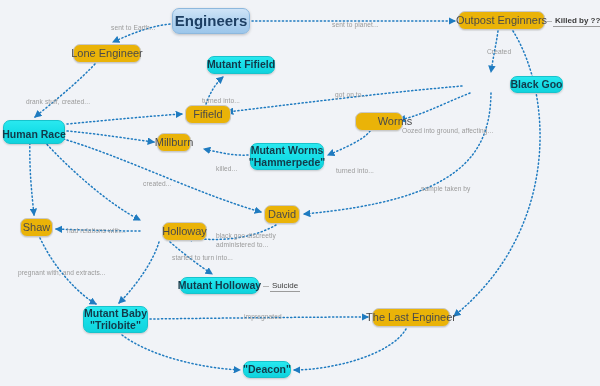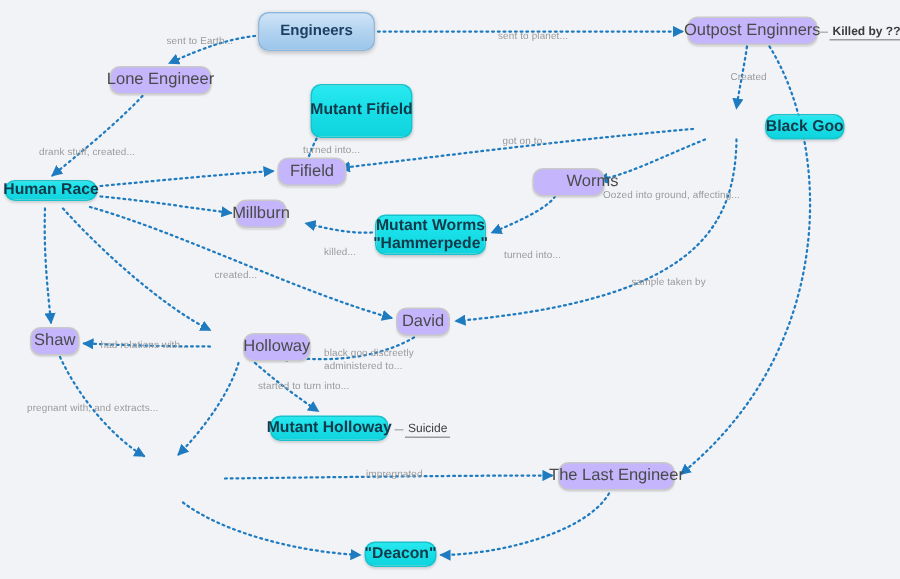--- a/index.html
+++ b/index.html
@@ -35,21 +35,21 @@
     align-items: center;
     justify-content: center;
     text-align: center;
     white-space: nowrap;
     line-height: 1.12;
     border-radius: 7px;
     z-index: 5;
   }
   
   .node.plain {
-    background: #c4b5fd;
+    background: #eab308;
     border: 1px solid #c9c9c9;
     color: #4a4a4a;
     font-size: 11px;
     font-weight: normal;
     box-shadow: 0 1px 1px rgba(0,0,0,0.10);
     padding: 2px 7px;
   }
   
   .node.cyan {
     background: linear-gradient(180deg,#29e8ef 0%, #18dfe8 45%, #10d3dd 100%);
@@ -58,21 +58,21 @@
     font-size: 10.5px;
     font-weight: bold;
     box-shadow: 0 1px 2px rgba(0,0,0,0.18);
     padding: 2px 6px;
   }
   
   .node.root {
     background: linear-gradient(180deg,#cfe4f7 0%, #b2d3f0 50%, #9cc6ea 100%);
     border: 1px solid #8db8dd;
     color: #1d3f63;
-    font-size: 10px;
+    font-size: 15px;
     font-weight: bold;
     box-shadow: 0 1px 3px rgba(0,0,0,0.22);
     padding: 3px 10px;
   }
   
   .note {
     position: absolute;
     font-size: 8px;
     color: #3b3b3b;
     white-space: nowrap;
@@ -169,37 +169,37 @@
   </div>
 
   <div class="node plain" style="left:458px; top:11px; width:87px; height:19px;">
     <span>Outpost Enginners</span>
   </div>
 
   <div class="node plain" style="left:73px; top:44px; width:68px; height:19px;">
     <span>Lone Engineer</span>
   </div>
 
-  <div class="node cyan" style="left:207px; top:56px; width:68px; height:36px;">
+  <div class="node cyan" style="left:207px; top:56px; width:68px; height:18px;">
     <span>Mutant Fifield</span>
   </div>
 
   <div class="node cyan" style="left:464px; top:76px; width:53px; height:17px;margin-left:46px;">
     <span>Black Goo</span>
   </div>
 
   <div class="node plain" style="left:185px; top:105px; width:46px; height:19px;">
     <span>Fifield</span>
   </div>
 
   <div class="node plain" style="left:355px; top:112px; width:40px; height:19px;padding-left:39px;">
     <span>Worms</span>
   </div>
 
-  <div class="node cyan" style="left:3px; top:120px; width:62px; height:14px;">
+  <div class="node cyan" style="left:3px; top:120px; width:62px; height:24px;justify-content:flex-end;">
     <span>Human Race</span>
   </div>
 
   <div class="node plain" style="left:157px; top:133px; width:34px; height:19px;">
     <span>Millburn</span>
   </div>
 
   <div class="node cyan" style="left:250px; top:143px; width:74px; height:27px;">
     <span>Mutant Worms</span>
     <span class="line2">"Hammerpede"</span>
@@ -214,20 +214,24 @@
   </div>
 
   <div class="node plain" style="left:138px; top:222px; width:45px; height:19px;margin-left:24px;">
     <span>Holloway</span>
   </div>
 
   <div class="node cyan" style="left:180px; top:277px; width:79px; height:17px;">
     <span>Mutant Holloway</span>
   </div>
 
+  <div class="node cyan" style="left:83px; top:306px; width:65px; height:27px;">
+    <span>Mutant Baby</span>
+    <span class="line2">"Trilobite"</span>
+  </div>
 
   <div class="node plain" style="left:372px; top:308px; width:78px; height:19px;">
     <span>The Last Engineer</span>
   </div>
 
   <div class="node cyan" style="left:243px; top:361px; width:48px; height:17px;">
     <span>"Deacon"</span>
   </div>
 
   <div class="note bold" style="left:553px; top:16px;">Killed by ???</div>

